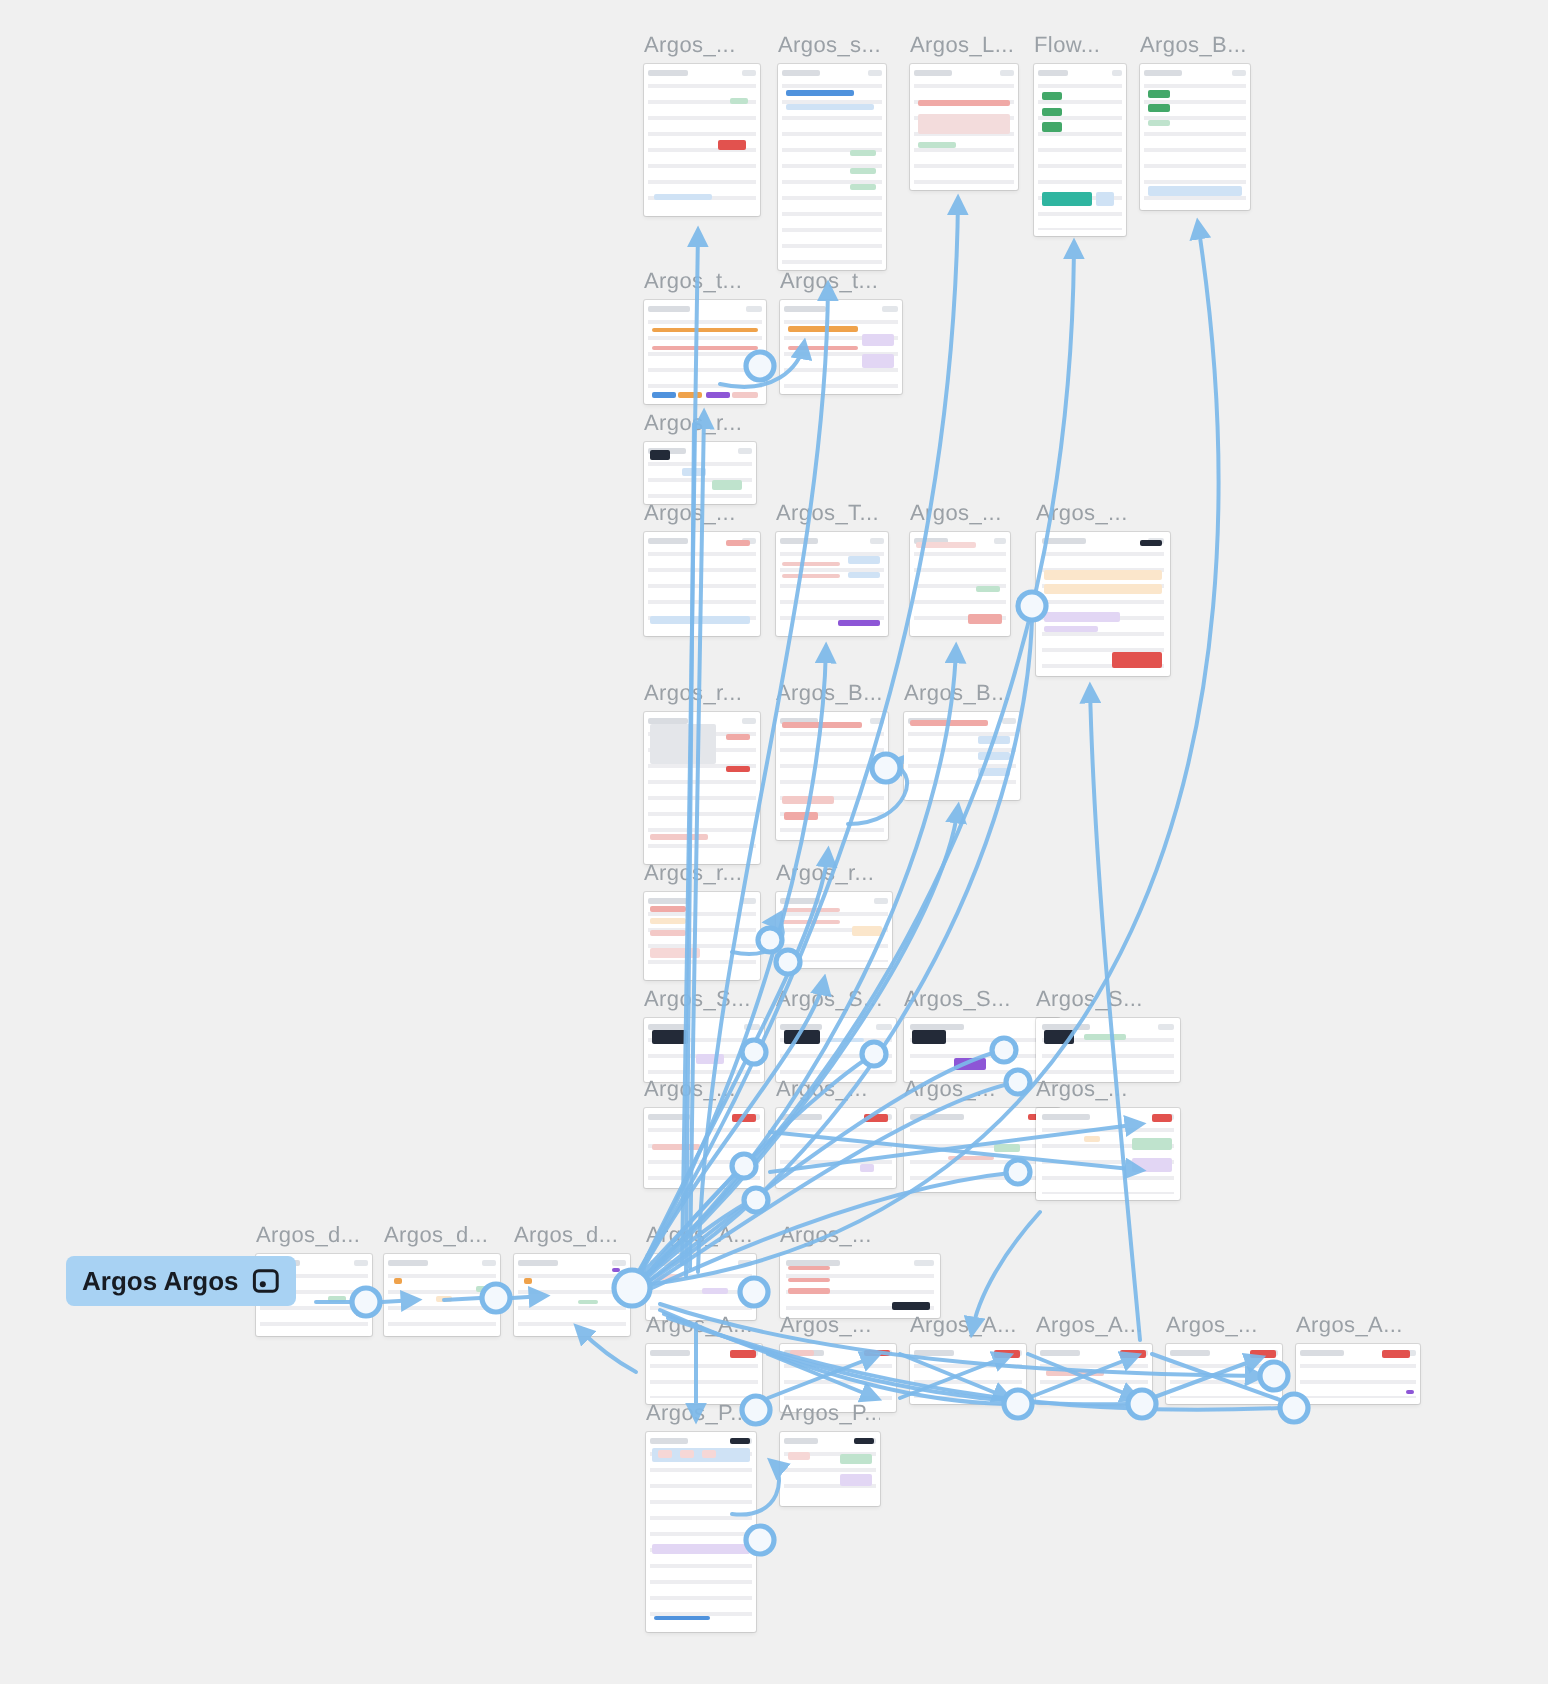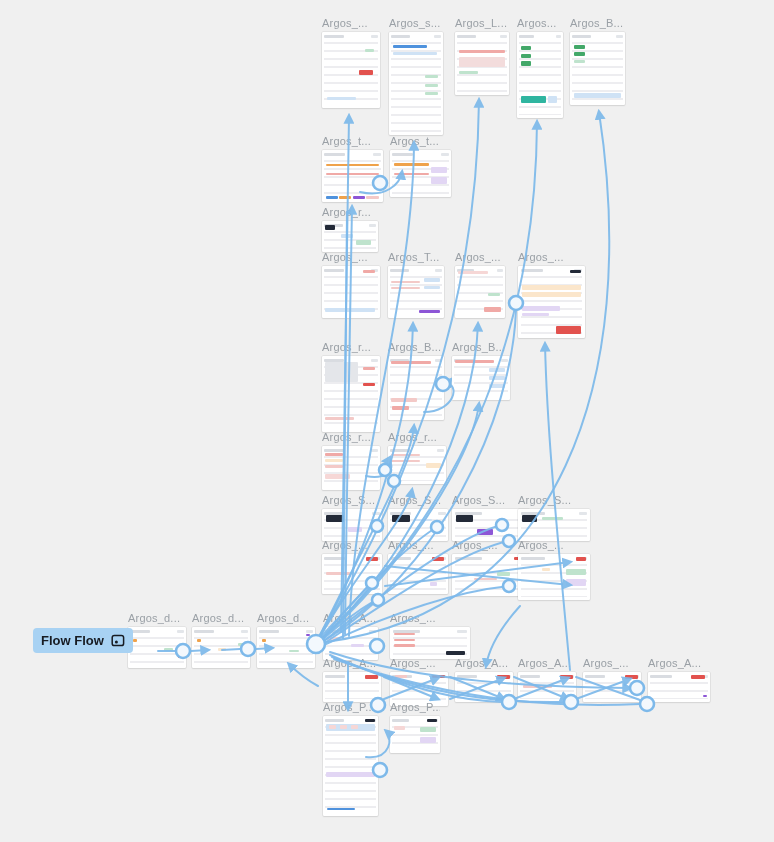--- a/index.html
+++ b/index.html
@@ -81,21 +81,21 @@
         <div class="card" style="left: 455px; top: 32px; width: 54px; height: 63px;">
           <div class="hdr"></div>
           <div class="hdr2"></div>
           <div class="rows"></div>
           <div class="acc" style="left: 8%; top: 28%; width: 84%; height: 6%; background: rgb(240, 169, 166);"></div>
           <div class="acc" style="left: 8%; top: 40%; width: 84%; height: 16%; background: rgb(243, 220, 220);"></div>
           <div class="acc" style="left: 8%; top: 62%; width: 34%; height: 4%; background: rgb(191, 227, 205);"></div>
         </div>
       </div>
       <div class="frame">
-        <div class="frame-label" style="left: 517px; top: 17px; width: 46px;">Argos...</div>
+        <div class="frame-label" style="left: 517px; top: 17px; width: 46px;">Flow...</div>
         <div class="card" style="left: 517px; top: 32px; width: 46px; height: 86px;">
           <div class="hdr"></div>
           <div class="hdr2"></div>
           <div class="rows"></div>
           <div class="acc" style="left: 8%; top: 16%; width: 22%; height: 5%; background: rgb(67, 168, 105);"></div>
           <div class="acc" style="left: 8%; top: 25%; width: 22%; height: 5%; background: rgb(67, 168, 105);"></div>
           <div class="acc" style="left: 8%; top: 34%; width: 22%; height: 5%; background: rgb(67, 168, 105);"></div>
           <div class="acc" style="left: 8%; top: 74%; width: 56%; height: 8%; background: rgb(47, 181, 160);"></div>
           <div class="acc" style="left: 68%; top: 74%; width: 18%; height: 8%; background: rgb(207, 226, 245);"></div>
         </div>
@@ -548,19 +548,19 @@
       <circle cx="378" cy="600" r="6" fill="#f3f8fd" stroke="#7db9ea" stroke-width="2.6"></circle>
       <circle cx="377" cy="526" r="6" fill="#f3f8fd" stroke="#7db9ea" stroke-width="2.6"></circle>
       <circle cx="516" cy="303" r="7" fill="#f3f8fd" stroke="#7db9ea" stroke-width="2.6"></circle>
       <circle cx="509" cy="702" r="7" fill="#f3f8fd" stroke="#7db9ea" stroke-width="2.6"></circle>
       <circle cx="571" cy="702" r="7" fill="#f3f8fd" stroke="#7db9ea" stroke-width="2.6"></circle>
       <circle cx="637" cy="688" r="7" fill="#f3f8fd" stroke="#7db9ea" stroke-width="2.6"></circle>
       <circle cx="647" cy="704" r="7" fill="#f3f8fd" stroke="#7db9ea" stroke-width="2.6"></circle>
     </svg>
 
   <div class="flow-label">
-    <span>Flow Flow</span>
+    <span>Argos Argos</span>
     <svg width="14" height="13" viewBox="0 0 14 13">
       <rect x="1.2" y="1.4" width="11.4" height="10.2" rx="2.2" fill="none" stroke="#171b22" stroke-width="1.5"></rect>
       <circle cx="5.4" cy="8.1" r="1.5" fill="#171b22"></circle>
     </svg>
   </div>
 </div>
 
 </body></html>

